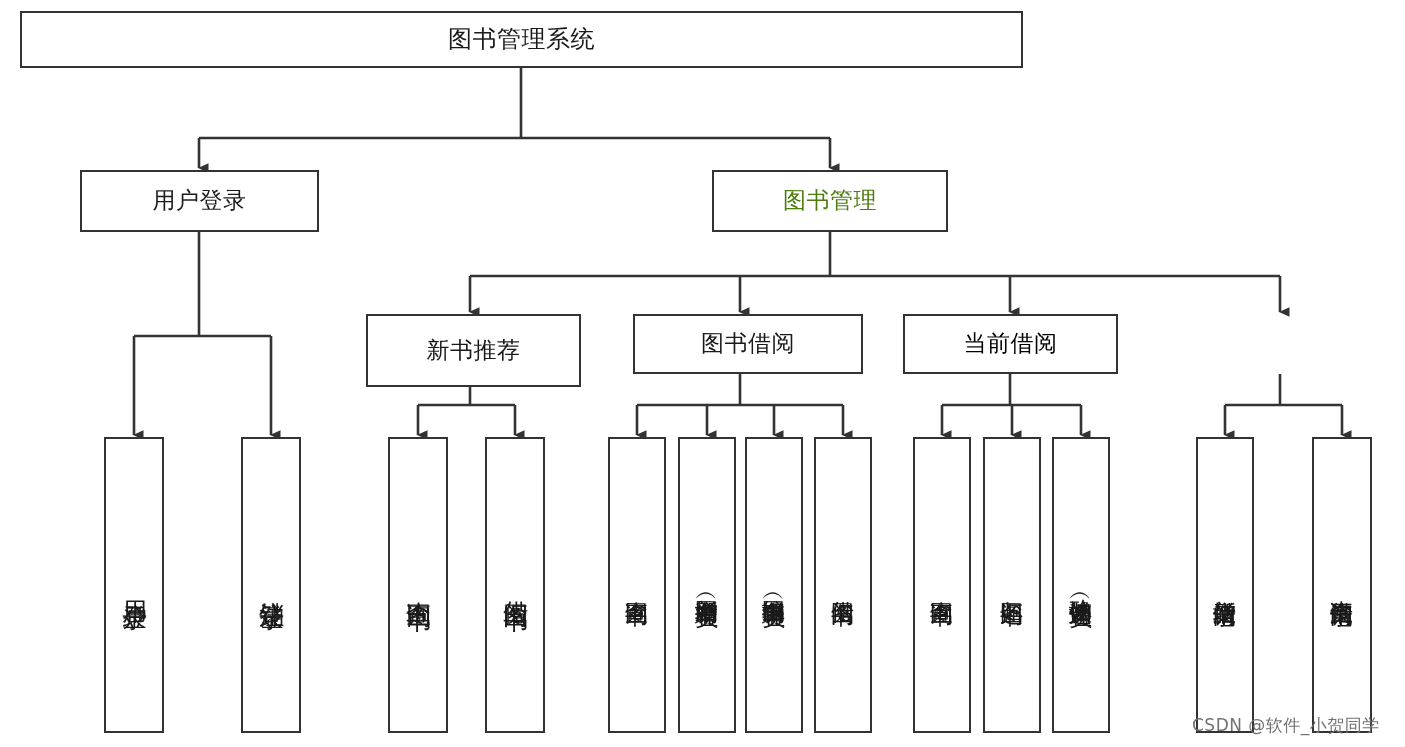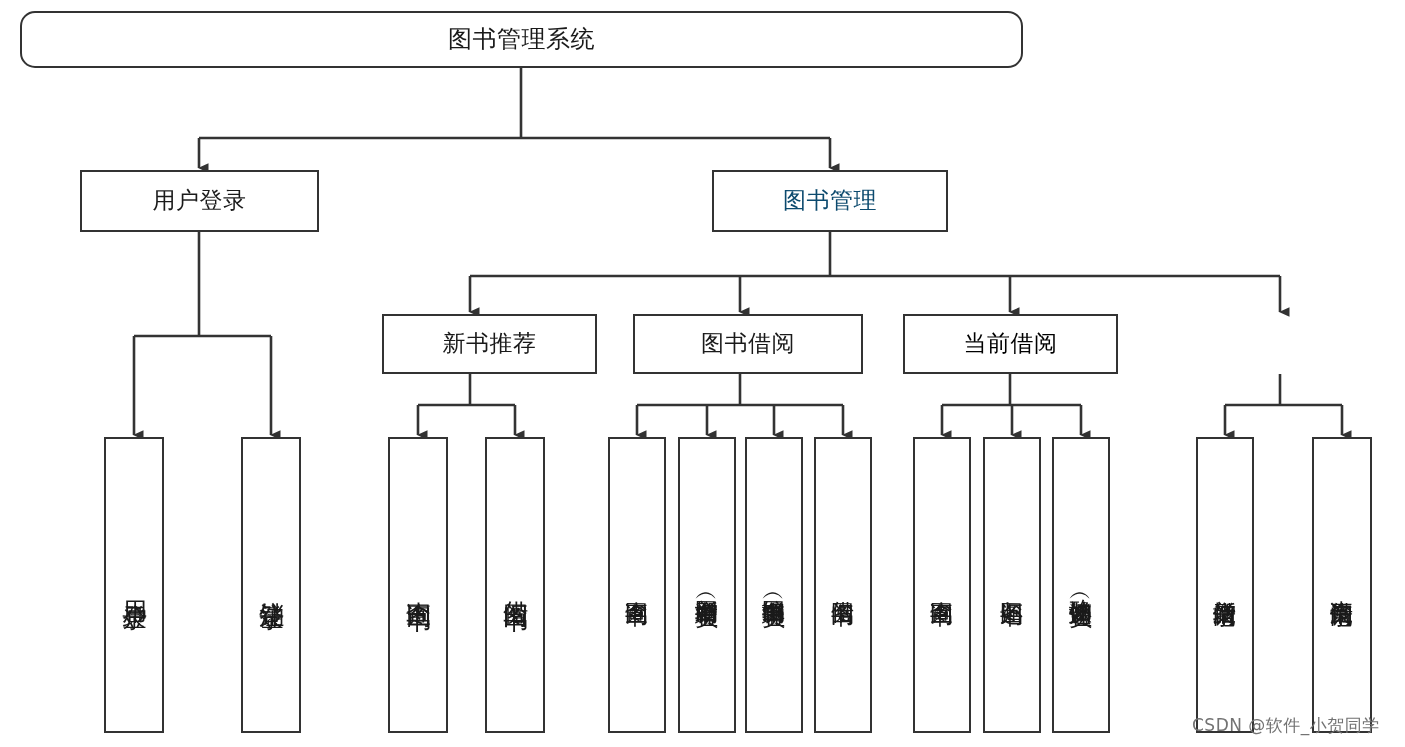--- a/index.html
+++ b/index.html
@@ -127,32 +127,32 @@
       <path d="M1012,405 L1012,435" marker-end="url(#arrow)"></path>
       <path d="M1081,405 L1081,435" marker-end="url(#arrow)"></path>
 
       <path d="M1280,374 L1280,405"></path>
       <path d="M1225,405 L1342,405"></path>
       <path d="M1225,405 L1225,435" marker-end="url(#arrow)"></path>
       <path d="M1342,405 L1342,435" marker-end="url(#arrow)"></path>
     </g>
   </svg>
 
-  <div class="node horiz root" style="left: 20px; top: 11px; width: 1003px; height: 57px; border-color: rgb(51, 51, 51); color: rgb(26, 26, 26); border-radius: 15px;">
+  <div class="node horiz root" style="left: 20px; top: 11px; width: 1003px; height: 57px; border-color: rgb(51, 51, 51); color: rgb(26, 26, 26);">
     <span class="label">图书管理系统</span>
   </div>
 
   <div class="node horiz" style="left: 80px; top: 170px; width: 239px; height: 62px; border-color: rgb(51, 51, 51); color: rgb(26, 26, 26);">
     <span class="label">用户登录</span>
   </div>
-  <div class="node horiz" style="left: 712px; top: 170px; width: 236px; height: 62px; border-color: rgb(51, 51, 51); color: #0c4a6e;">
+  <div class="node horiz" style="left: 712px; top: 170px; width: 236px; height: 62px; border-color: rgb(51, 51, 51); color: #4d7c0f;">
     <span class="label">图书管理</span>
   </div>
 
-  <div class="node horiz" style="left: 382px; top: 314px; width: 215px; height: 60px; border-color: rgb(51, 51, 51); color: rgb(26, 26, 26);">
+  <div class="node horiz" style="left: 366px; top: 314px; width: 215px; height: 73px; border-color: rgb(51, 51, 51); color: rgb(26, 26, 26);">
     <span class="label">新书推荐</span>
   </div>
   <div class="node horiz" style="left: 633px; top: 314px; width: 230px; height: 60px; border-color: rgb(51, 51, 51); color: rgb(26, 26, 26);">
     <span class="label">图书借阅</span>
   </div>
   <div class="node horiz" style="left: 903px; top: 314px; width: 215px; height: 60px; border-color: rgb(51, 51, 51); color: #000000;">
     <span class="label">当前借阅</span>
   </div>
 
   <div class="node vert" style="left: 104px; top: 437px; width: 60px; height: 296px; border-color: rgb(51, 51, 51); color: rgb(26, 26, 26);">

